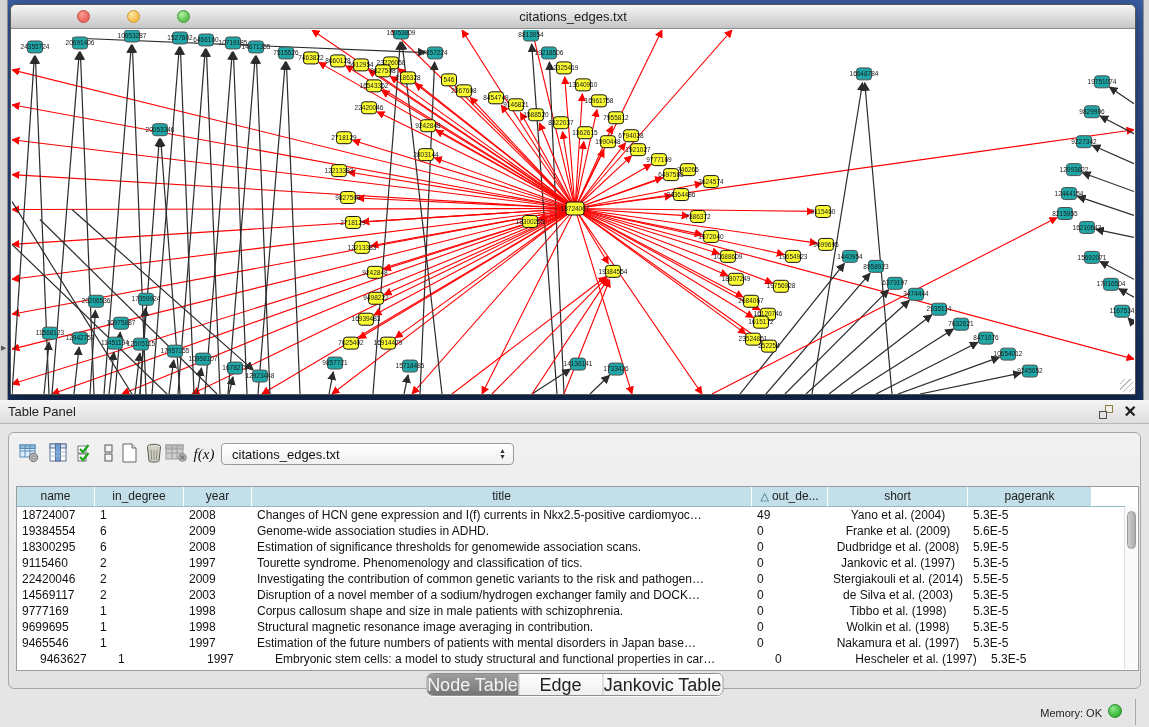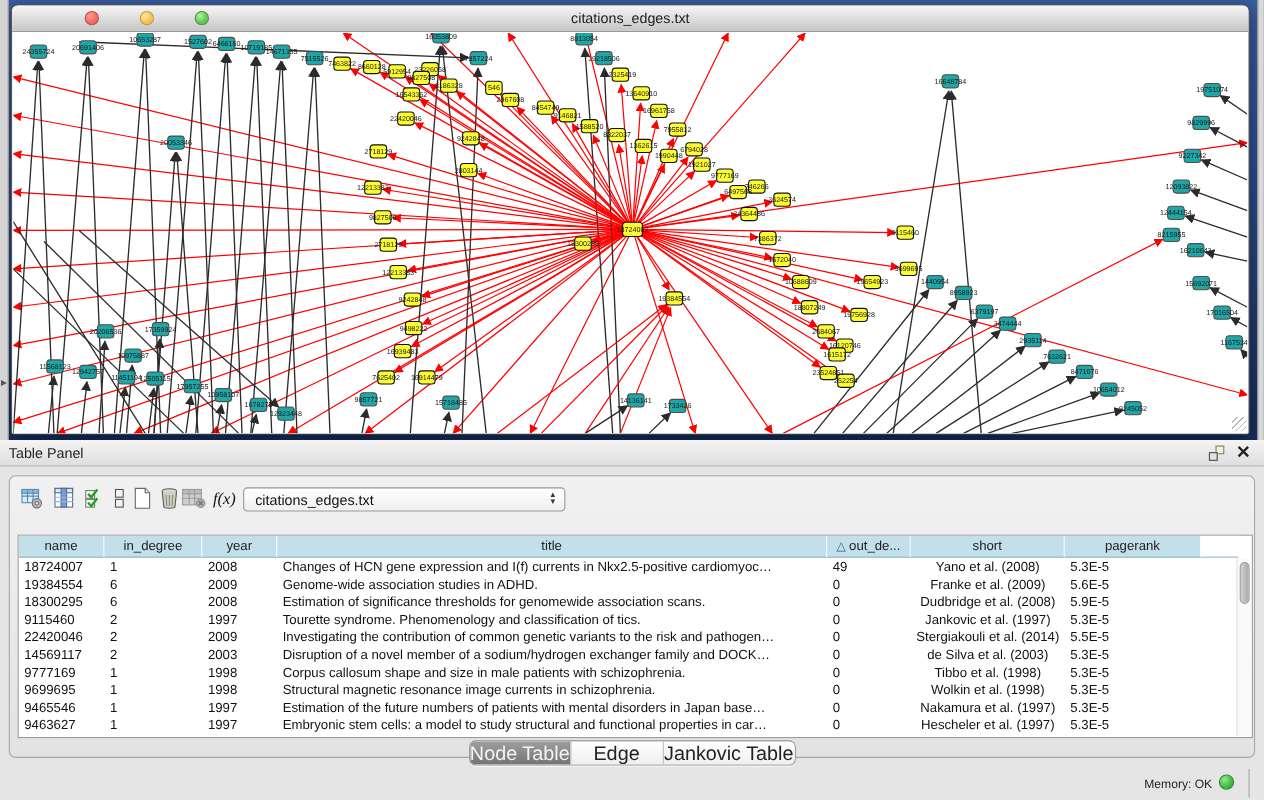--- a/index.html
+++ b/index.html
@@ -570,21 +570,21 @@
             <div class="th" style="width: 124px;">pagerank</div>
             <div class="th" style="width: 34px; background: rgb(255, 255, 255); border-bottom: 1px solid rgb(143, 184, 200);"></div>
           </div>
         <div id="tbody">
             <div class="trow">
               <div class="td" style="width: 78px;">18724007</div>
               <div class="td" style="width: 89px;">1</div>
               <div class="td" style="width: 68px;">2008</div>
               <div class="td" style="width: 500px;">Changes of HCN gene expression and I(f) currents in Nkx2.5-positive cardiomyoc…</div>
               <div class="td" style="width: 76px;">49</div>
-              <div class="td center" style="width: 140px;">Yano et al. (2008)</div>
+              <div class="td center" style="width: 140px;">Yano et al. (2004)</div>
               <div class="td" style="width: 124px;">5.3E-5</div>
             </div>
             <div class="trow">
               <div class="td" style="width: 78px;">19384554</div>
               <div class="td" style="width: 89px;">6</div>
               <div class="td" style="width: 68px;">2009</div>
               <div class="td" style="width: 500px;">Genome-wide association studies in ADHD.</div>
               <div class="td" style="width: 76px;">0</div>
               <div class="td center" style="width: 140px;">Franke et al. (2009)</div>
               <div class="td" style="width: 124px;">5.6E-5</div>
@@ -631,36 +631,36 @@
               <div class="td" style="width: 68px;">1998</div>
               <div class="td" style="width: 500px;">Corpus callosum shape and size in male patients with schizophrenia.</div>
               <div class="td" style="width: 76px;">0</div>
               <div class="td center" style="width: 140px;">Tibbo et al. (1998)</div>
               <div class="td" style="width: 124px;">5.3E-5</div>
             </div>
             <div class="trow">
               <div class="td" style="width: 78px;">9699695</div>
               <div class="td" style="width: 89px;">1</div>
               <div class="td" style="width: 68px;">1998</div>
-              <div class="td" style="width: 500px;">Structural magnetic resonance image currents in schizophrenia.</div>
+              <div class="td" style="width: 500px;">Structural magnetic resonance image averaging in contribution.</div>
               <div class="td" style="width: 76px;">0</div>
               <div class="td center" style="width: 140px;">Wolkin et al. (1998)</div>
               <div class="td" style="width: 124px;">5.3E-5</div>
             </div>
             <div class="trow">
               <div class="td" style="width: 78px;">9465546</div>
               <div class="td" style="width: 89px;">1</div>
               <div class="td" style="width: 68px;">1997</div>
               <div class="td" style="width: 500px;">Estimation of the future numbers of patients with mental disorders in Japan base…</div>
               <div class="td" style="width: 76px;">0</div>
               <div class="td center" style="width: 140px;">Nakamura et al. (1997)</div>
               <div class="td" style="width: 124px;">5.3E-5</div>
             </div>
             <div class="trow">
-              <div class="td" style="width: 78px;">9463627</div>
+              <div class="td" style="width: 78px; margin-left: 18px;">9463627</div>
               <div class="td" style="width: 89px;">1</div>
               <div class="td" style="width: 68px;">1997</div>
               <div class="td" style="width: 500px;">Embryonic stem cells: a model to study structural and functional properties in car…</div>
               <div class="td" style="width: 76px;">0</div>
               <div class="td center" style="width: 140px;">Hescheler et al. (1997)</div>
               <div class="td" style="width: 124px;">5.3E-5</div>
             </div>
           </div>
         <div class="vscroll">
           <div class="vthumb"></div>

